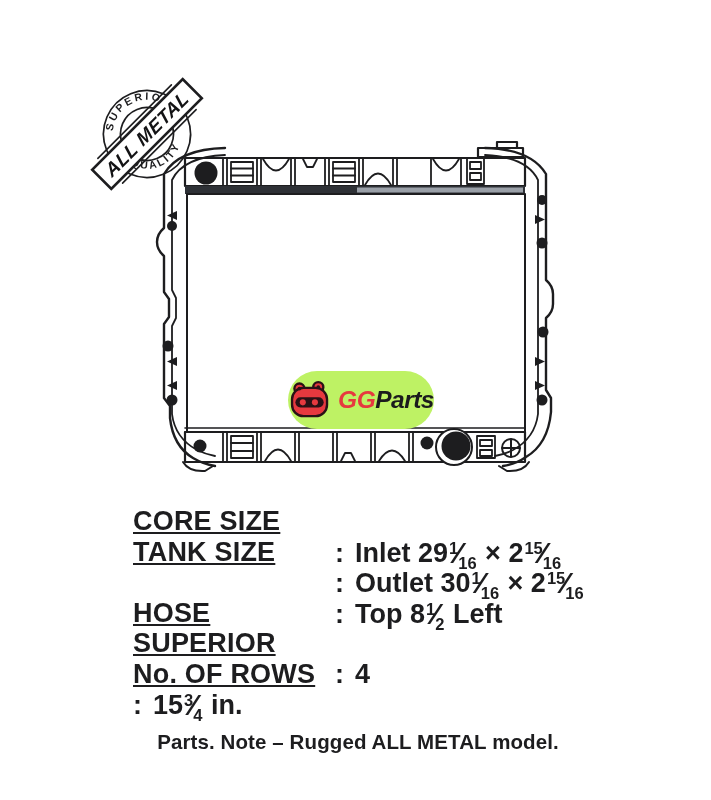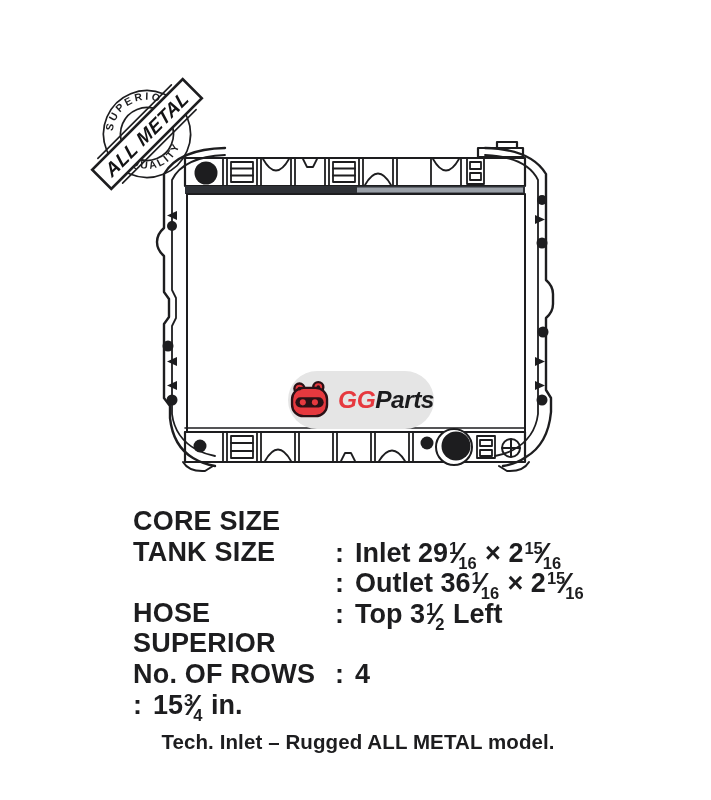--- a/index.html
+++ b/index.html
@@ -7,28 +7,28 @@
          font-family:"Liberation Sans",sans-serif;color:#1d1d1f;}
   
   .badge{position:absolute;left:90px;top:76px;width:116px;height:118px;}
   .arcText{font:700 10.5px "Liberation Sans",sans-serif;letter-spacing:2.6px;fill:#1d1d1f;}
   .arcText2{font:700 10.5px "Liberation Sans",sans-serif;letter-spacing:2.2px;fill:#1d1d1f;}
   .bandText{font:italic 800 19px "Liberation Sans",sans-serif;letter-spacing:.5px;fill:#121214;}
   
   .radiator{position:absolute;left:145px;top:140px;width:430px;height:340px;}
   
   .logo-pill{position:absolute;left:288px;top:371px;width:146px;height:58px;border-radius:29px;
-             background:#e5e5e5;display:flex;align-items:center;justify-content:center;gap:7px;}
+             background:#bef264;display:flex;align-items:center;justify-content:center;gap:7px;}
   .logo-text{font-style:italic;font-weight:800;font-size:24.5px;letter-spacing:-.5px;white-space:nowrap;}
   .logo-text .gg{color:#e6393f;}
   .logo-text .parts{color:#1b1b1d;}
   
   .specs{position:absolute;left:133px;top:506px;width:460px;font-weight:bold;font-size:27px;}
   .srow{display:flex;height:30.5px;line-height:30.5px;}
-  .slabel{width:202px;flex:none;letter-spacing:.2px;}
+  .slabel{width:202px;flex:none;letter-spacing:.2px;text-decoration:underline;}
   .sval{white-space:pre;}
   .colon{margin-right:11px;}
   .fn{font-size:16.5px;position:relative;top:-8px;margin-left:1px;}
   .fs{font-size:30px;margin:0 -2.5px;position:relative;top:1px;}
   .fd{font-size:16.5px;position:relative;top:7px;margin-right:1px;}
   .technote{text-align:center;font-size:20.5px;margin-top:10px;width:450px;letter-spacing:.1px;}
 </style>
 </head>
 <body>
 
@@ -193,37 +193,37 @@
       <div class="slabel">CORE SIZE</div>
     </div>
 
     <div class="srow">
       <div class="slabel">TANK SIZE</div>
       <div class="sval"><span class="colon">:</span><span>Inlet 29</span><span class="fn">1</span><span class="fs">⁄</span><span class="fd">16</span><span> × 2</span><span class="fn">15</span><span class="fs">⁄</span><span class="fd">16</span><span></span></div>
     </div>
 
     <div class="srow">
       <div class="slabel"></div>
-      <div class="sval"><span class="colon">:</span><span>Outlet 36</span><span class="fn">1</span><span class="fs">⁄</span><span class="fd">16</span><span> × 2</span><span class="fn">15</span><span class="fs">⁄</span><span class="fd">16</span><span></span></div>
+      <div class="sval"><span class="colon">:</span><span>Outlet 30</span><span class="fn">1</span><span class="fs">⁄</span><span class="fd">16</span><span> × 2</span><span class="fn">15</span><span class="fs">⁄</span><span class="fd">16</span><span></span></div>
     </div>
 
     <div class="srow">
       <div class="slabel">HOSE SUPERIOR</div>
-      <div class="sval"><span class="colon">:</span><span>Top 3</span><span class="fn">1</span><span class="fs">⁄</span><span class="fd">2</span><span> Left</span><span></span></div>
+      <div class="sval"><span class="colon">:</span><span>Top 8</span><span class="fn">1</span><span class="fs">⁄</span><span class="fd">2</span><span> Left</span><span></span></div>
     </div>
 
     <div class="srow">
       <div class="slabel"></div>
     </div>
 
     <div class="srow">
       <div class="slabel">No. OF ROWS</div>
       <div class="sval"><span class="colon">:</span><span>4</span><span></span><span></span></div>
     </div>
 
     <div class="srow">
       <div class="sval"><span class="colon">:</span><span>15</span><span class="fn">3</span><span class="fs">⁄</span><span class="fd">4</span><span> in.</span><span></span></div>
     </div>
 
-    <div class="technote">Tech. Inlet – Rugged ALL METAL model.</div>
+    <div class="technote">Parts. Note – Rugged ALL METAL model.</div>
   </div>
 
 </div>
 
 </body></html>

